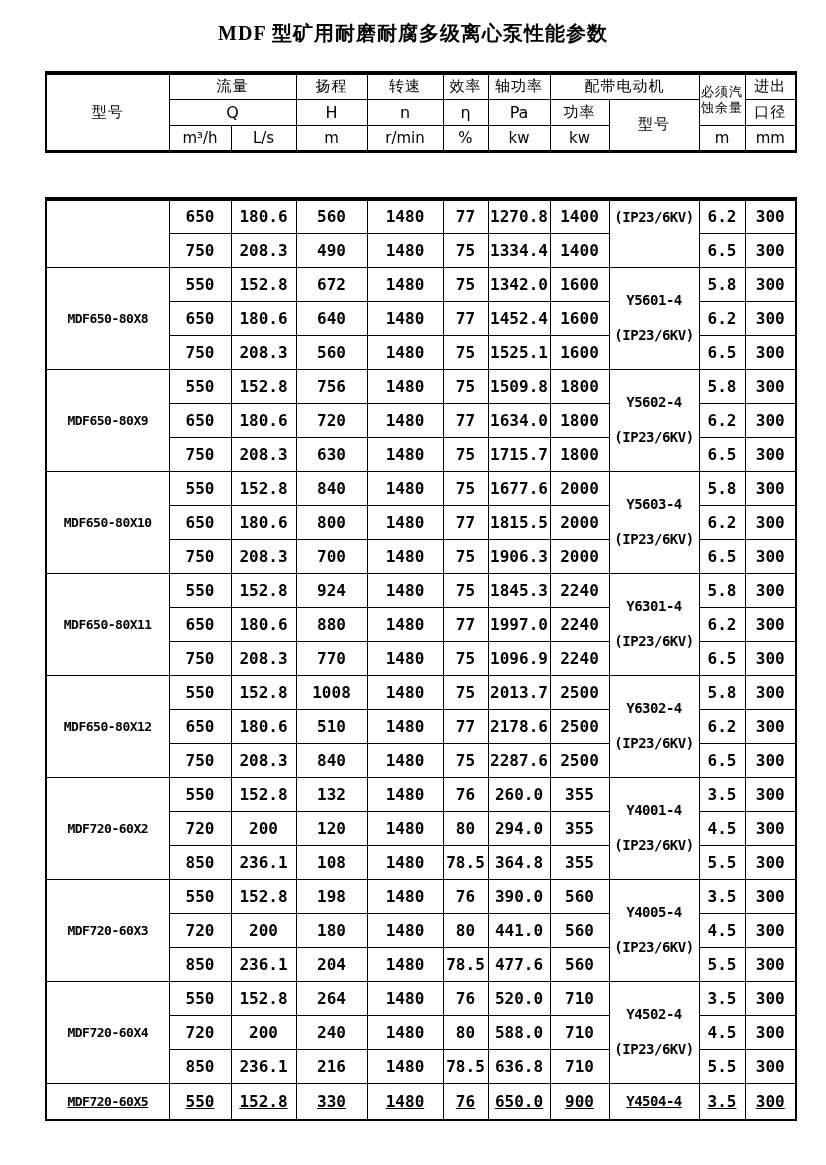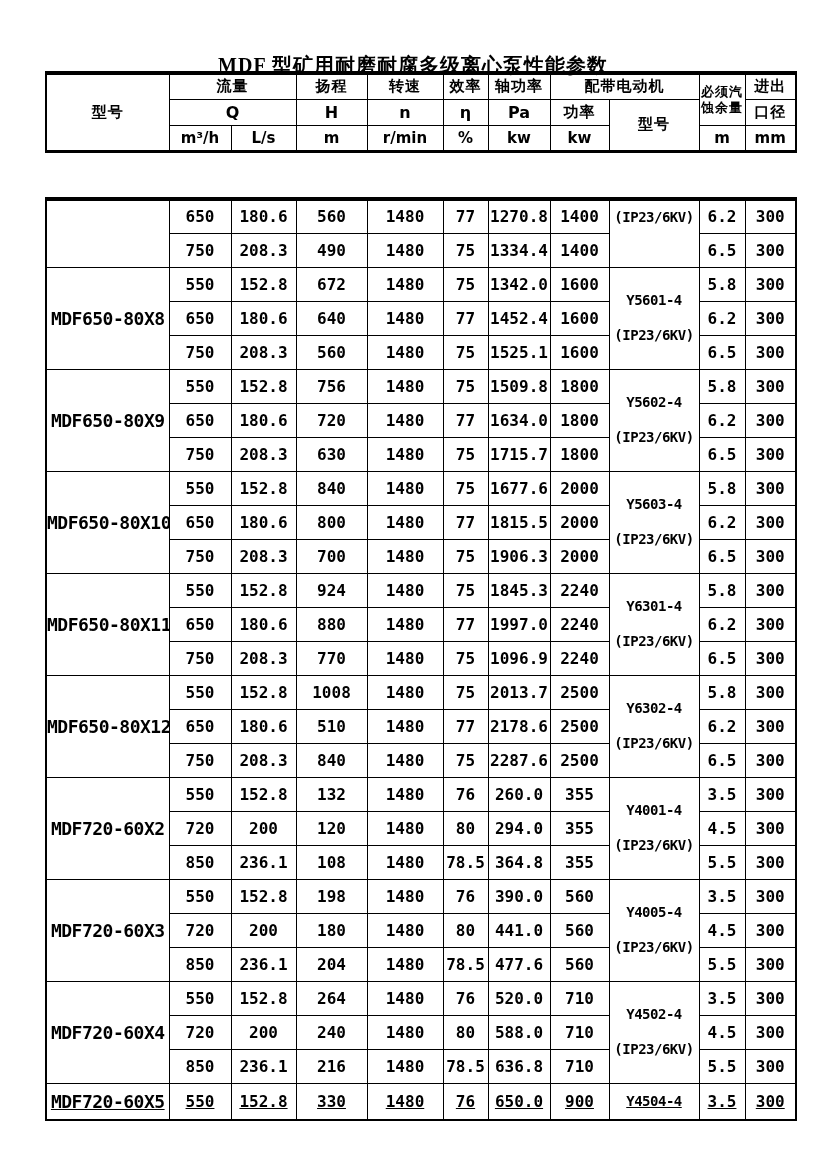--- a/index.html
+++ b/index.html
@@ -4,52 +4,52 @@
 <style>
   * { box-sizing: border-box; }
   html, body { margin: 0; padding: 0; }
   body {
     width: 826px; height: 1165px;
     background: #ffffff; color: #000;
     font-family: "Liberation Serif", serif;
     position: relative; overflow: hidden;
   }
   .title {
-    position: absolute; top: 52px; left: 0; width: 100%;
+    position: absolute; top: 20px; left: 0; width: 100%;
     text-align: center; font-size: 20px; font-weight: bold;
     letter-spacing: 1px;
     font-family: "Liberation Serif", serif;
   }
   table {
     border-collapse: collapse; table-layout: fixed;
     position: absolute; left: 45px; width: 750px;
   }
   table.hdr { top: 71px; border: 2px solid #000; border-top: 4px solid #000; border-bottom: 3px solid #000; }
   table.body { top: 197px; border: 2px solid #000; border-top: 4px solid #000; border-bottom: 2px solid #000; }
   td {
     border: 1.5px solid #000;
     text-align: center; vertical-align: middle;
     padding: 0; overflow: hidden; white-space: nowrap;
   }
   
   .hdr td {
-    height: 26px; font-weight: bold; font-size: 16px;
+    height: 26px; font-weight: normal; font-size: 16px;
     font-family: "DejaVu Sans", "Liberation Sans", sans-serif;
   }
   .hdr td.cjk { font-size: 15px; letter-spacing: 1px; }
   .hdr td.unit { font-size: 15px; }
   .hdr td.sym  { font-size: 16px; }
   .hdr .two-line div { line-height: 1.25; letter-spacing: 1px; font-size: 13px; }
   
   .body td {
     height: 34px; font-weight: bold; font-size: 16px;
     font-family: "DejaVu Sans Mono", "Liberation Mono", monospace;
     letter-spacing: 0px;
   }
-  .body td.model { font-size: 18px; letter-spacing: -0.5px; margin-top: 12px; }
+  .body td.model { font-size: 13px; letter-spacing: -0.5px; margin-top: 12px; }
   .body td.motor { font-size: 14px; letter-spacing: -0.5px; text-align: center; }
   .body td.motor div { line-height: 35px; }
   .body td.motor.top { vertical-align: top; }
   .body td.motor.top div { line-height: 22px; padding-top: 5px; }
   .body tr.last td { height: 27px; text-decoration: underline; }
 </style>
 </head>
 <body>
 
 <div class="title">MDF 型矿用耐磨耐腐多级离心泵性能参数</div>

